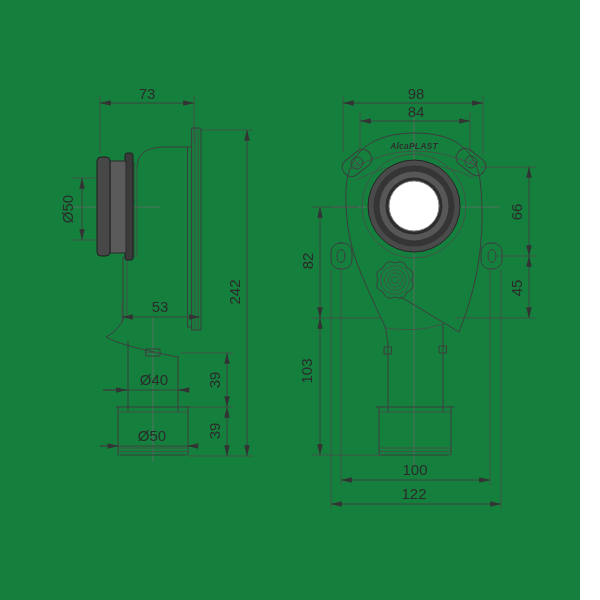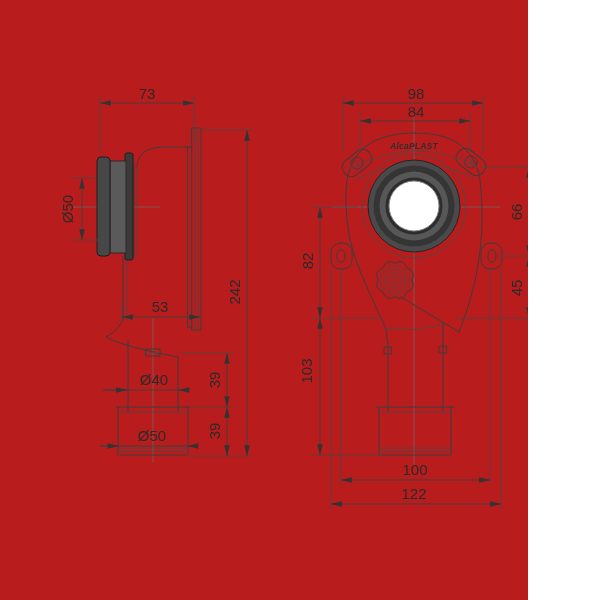--- a/index.html
+++ b/index.html
@@ -1,16 +1,16 @@
 <!DOCTYPE html>
 <html><head>
 <meta charset="utf-8">
 <style>
   html,body{margin:0;padding:0;background:#ffffff;}
-  .page{width:528px;height:600px;background:#b91c1c;position:relative;overflow:hidden;}
+  .page{width:580px;height:600px;background:#15803d;position:relative;overflow:hidden;}
   svg{display:block;}
   .dim-text{font-family:"Liberation Sans","DejaVu Sans",sans-serif;font-size:15px;fill:#2b2b2b;}
   .brand-text{font-family:"Liberation Sans","DejaVu Sans",sans-serif;font-size:8.5px;font-weight:bold;font-style:italic;fill:#2f2f2f;letter-spacing:.2px;}
   .outline{stroke:#3d3d3d;stroke-width:1;fill:none;stroke-linecap:round;stroke-linejoin:round;}
   .outline-thin{stroke:#4a4a4a;stroke-width:.8;fill:none;}
   .dimline{stroke:#3f3f3f;stroke-width:.9;fill:none;}
   .extline{stroke:#4a4a4a;stroke-width:.8;fill:none;}
   .centerline{stroke:#6e6e6e;stroke-width:.7;fill:none;}
 </style>
 </head>

